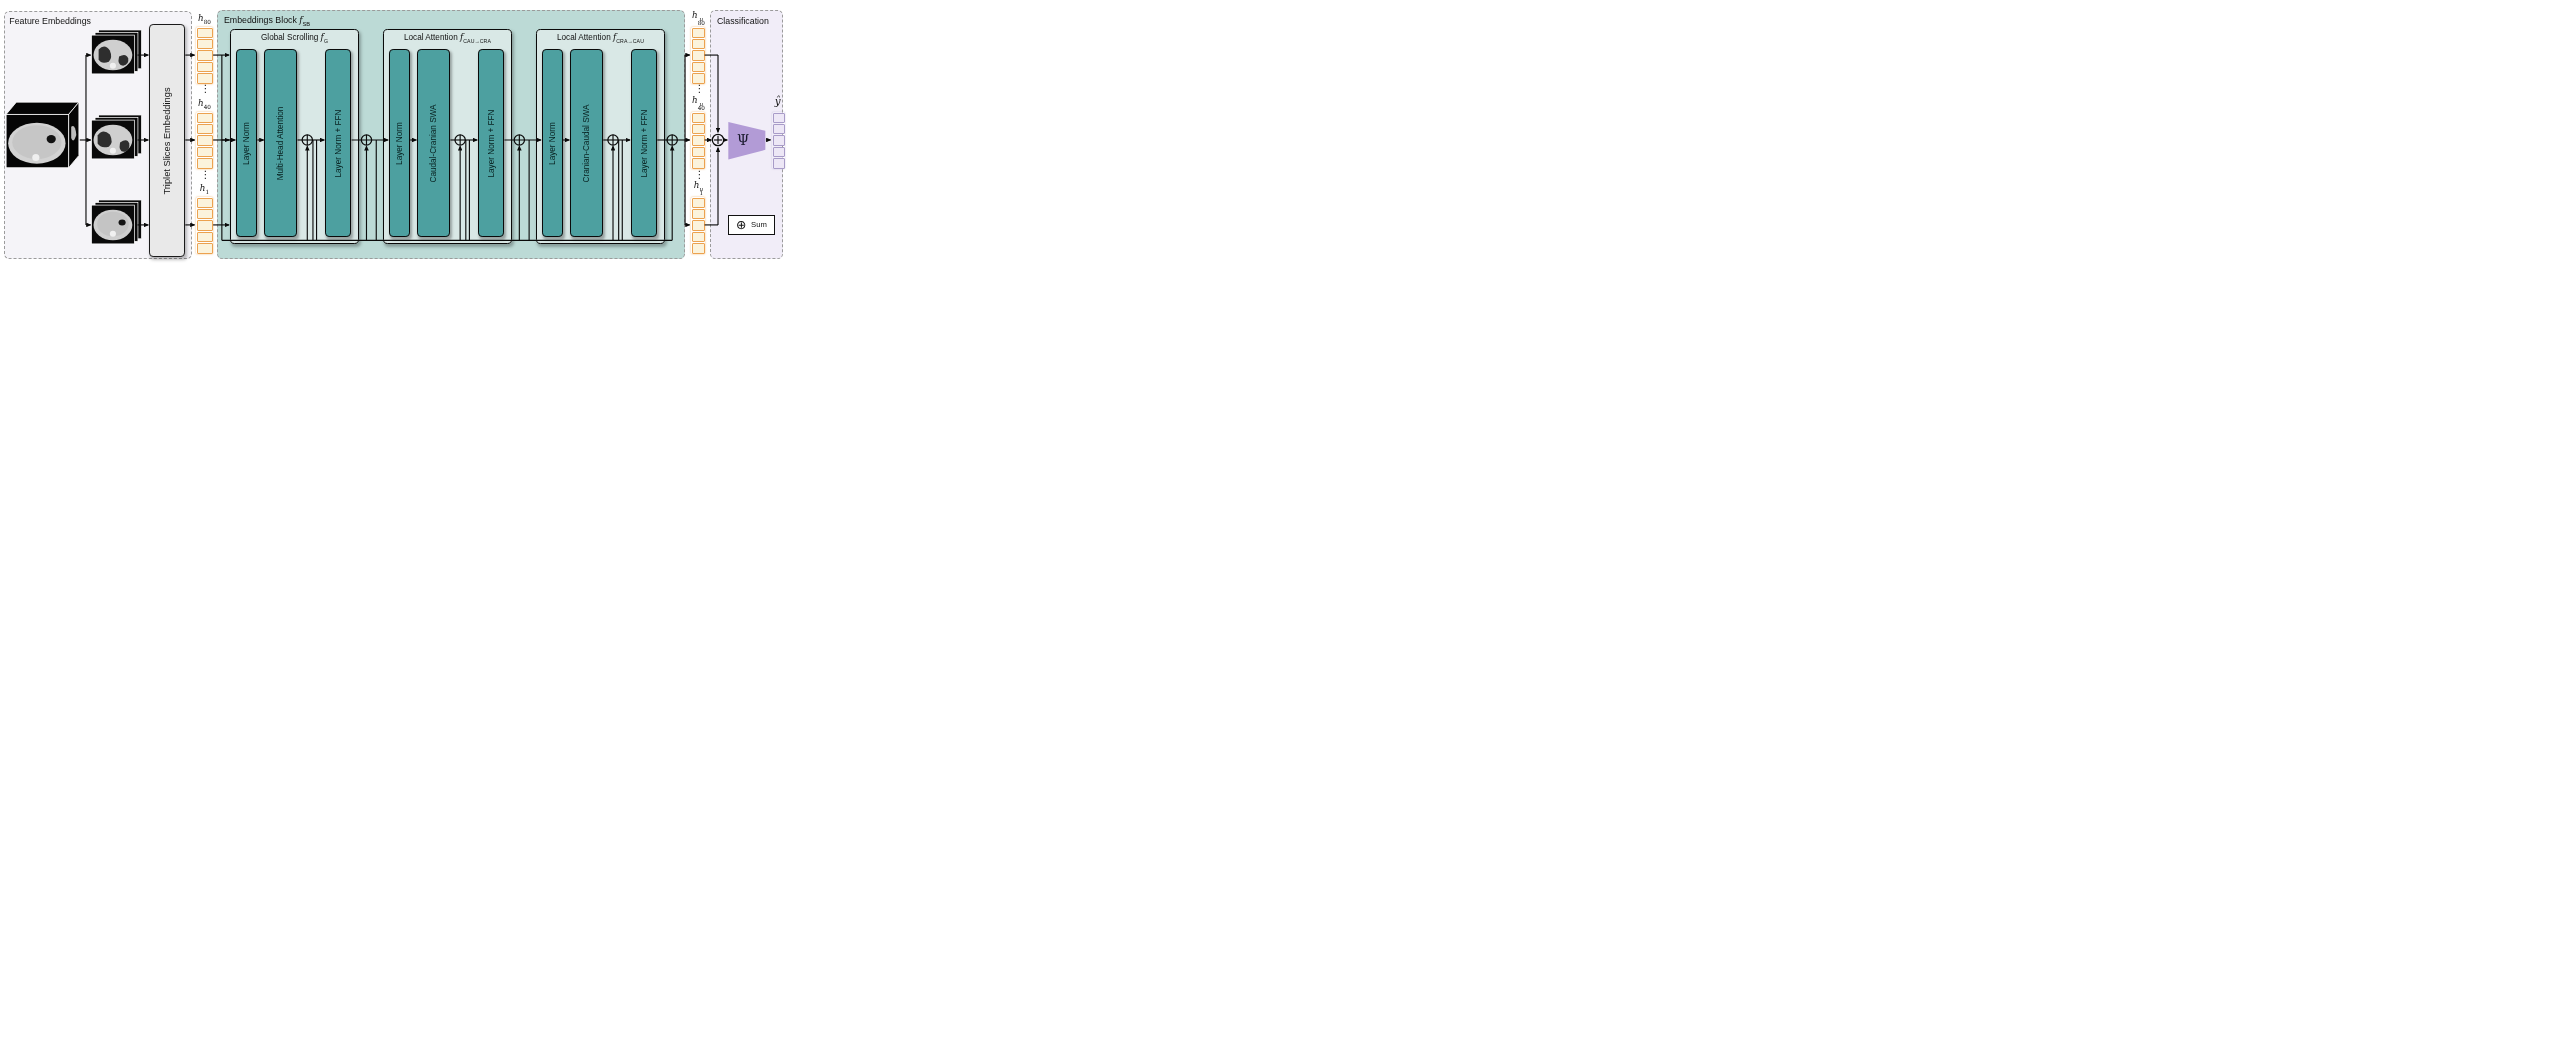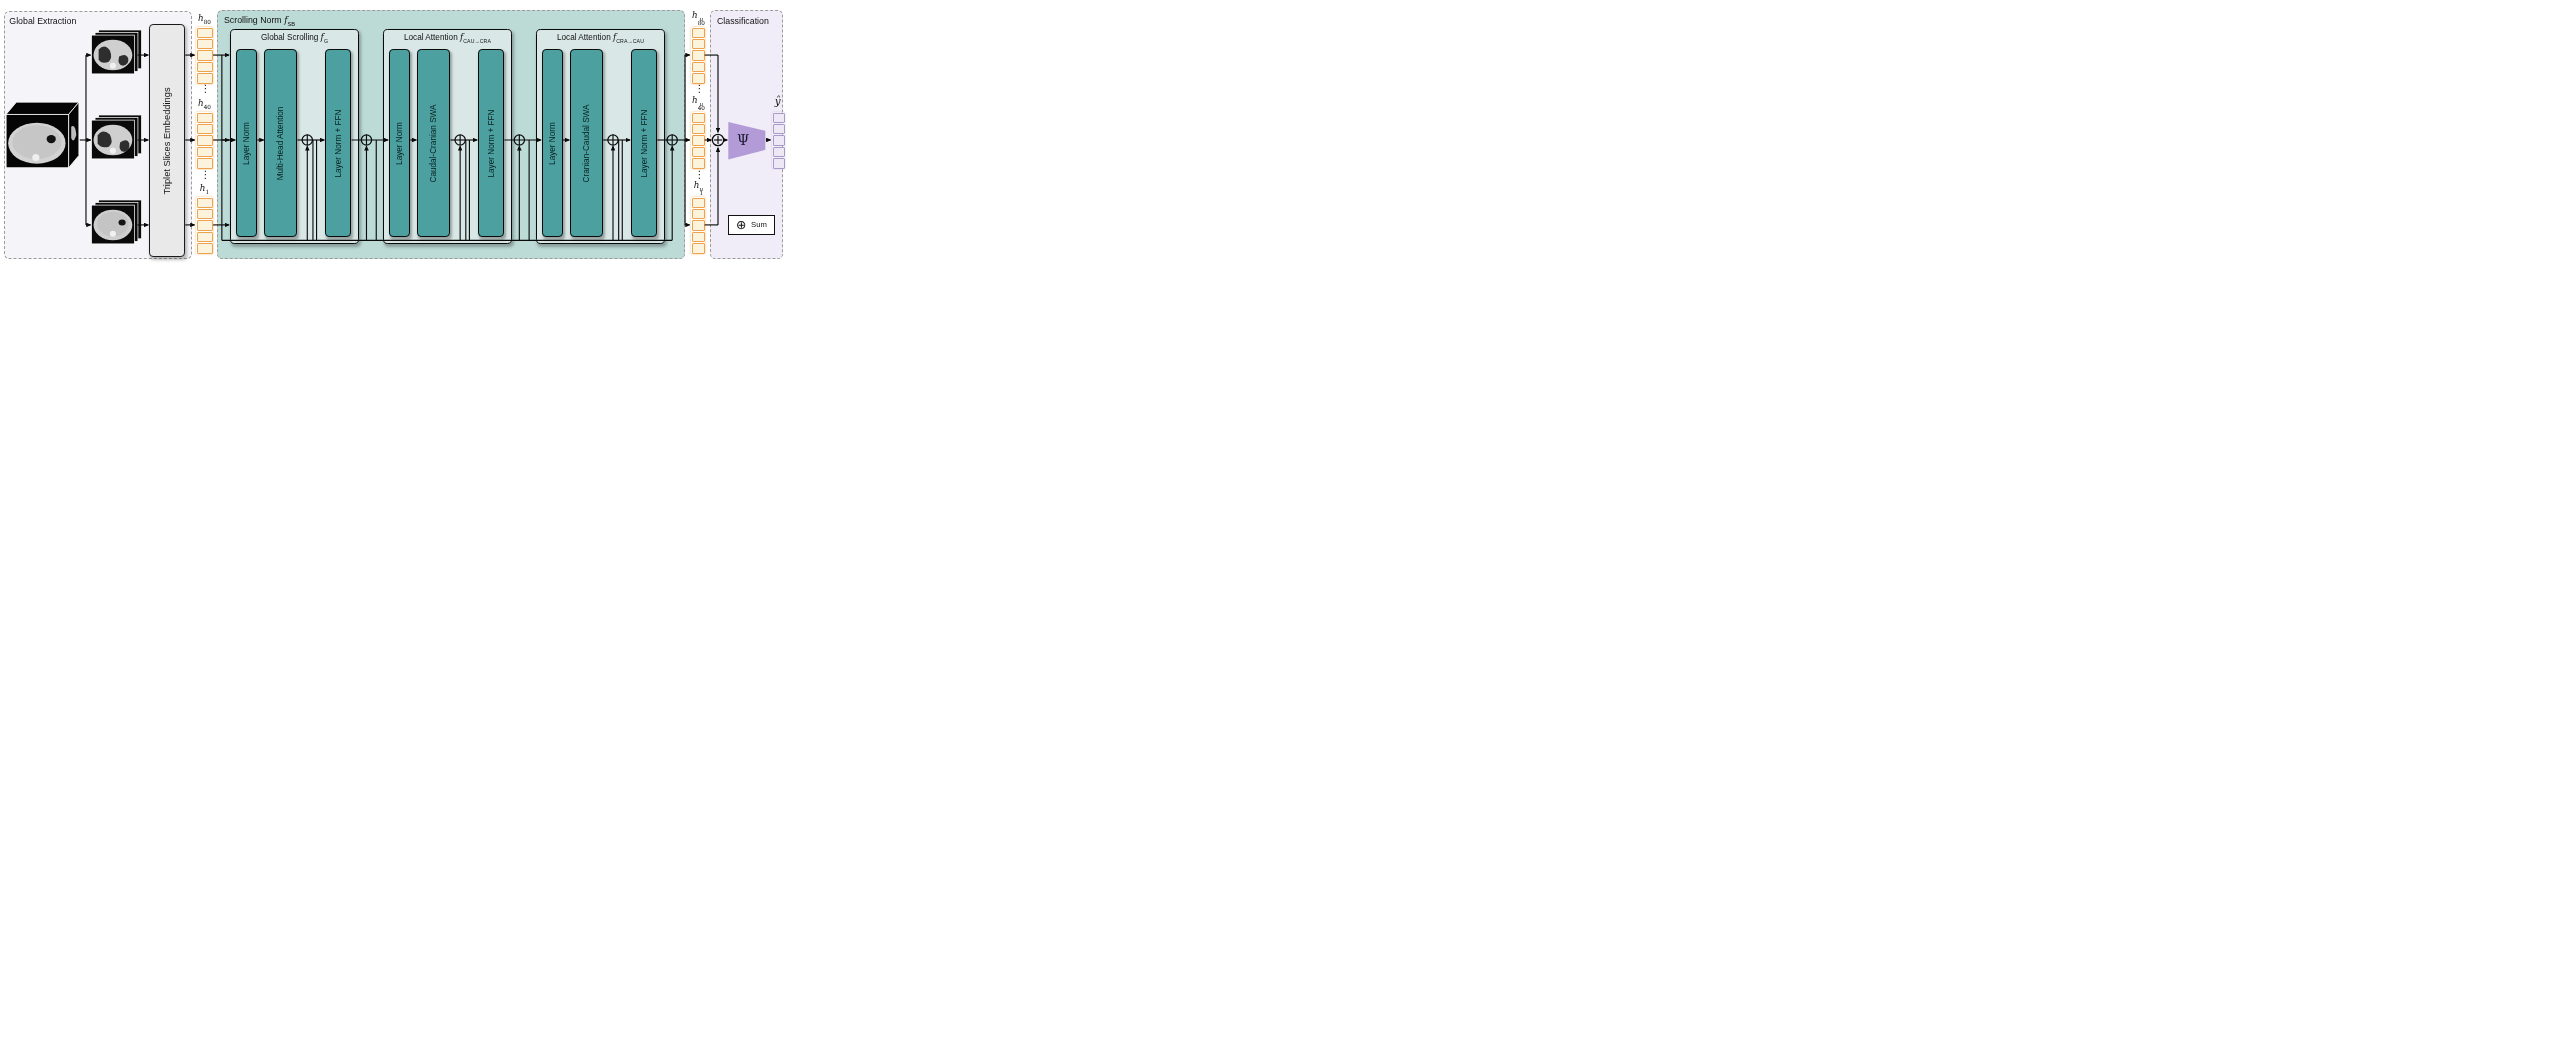--- a/index.html
+++ b/index.html
@@ -33,24 +33,24 @@
 </style>
 </head>
 <body>
 
 <div id="fig">
 
   <div class="panel" style="left:3.6px;top:10.8px;width:188px;height:248px;background:#F5F4F8;"></div>
   <div class="panel" style="left:217px;top:10.3px;width:468px;height:249px;background:#BCDAD6;"></div>
   <div class="panel" style="left:710px;top:10.3px;width:73px;height:249px;background:#F1EDF8;"></div>
 
-  <div class="panel-title" style="left:9.3px;top:15.5px;"><span>Global Extraction</span></div>
+  <div class="panel-title" style="left:9.3px;top:15.5px;"><span>Feature Embeddings</span></div>
 
   <div class="panel-title" style="left:224px;top:15px;">
-    <span>Scrolling Norm</span>
+    <span>Embeddings Block</span>
     <i class="mlabel" style="position:static;">f</i><sub style="font-size:5.7px;">SB</sub>
   </div>
 
   <div class="panel-title" style="left:717px;top:15.5px;"><span>Classification</span></div>
 
   <div class="imgwrap" style="left:4.1px;top:96px;width:77px;height:82px;">
     <svg width="77" height="82" viewBox="0 0 150 160">
       <polygon points="4,36 24,12 146,12 126,36" fill="#050505" stroke="#ffffff" stroke-width="1.5"></polygon>
       <polygon points="126,36 146,12 146,116 126,140" fill="#050505" stroke="#ffffff" stroke-width="1.5"></polygon>
       <rect x="4" y="36" width="122" height="104" fill="#050505" stroke="#ffffff" stroke-width="1.5"></rect>

